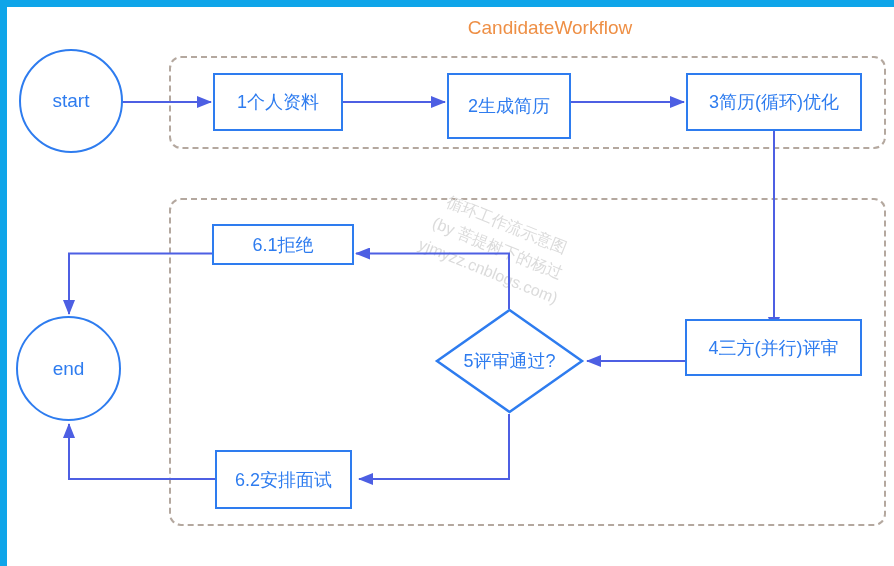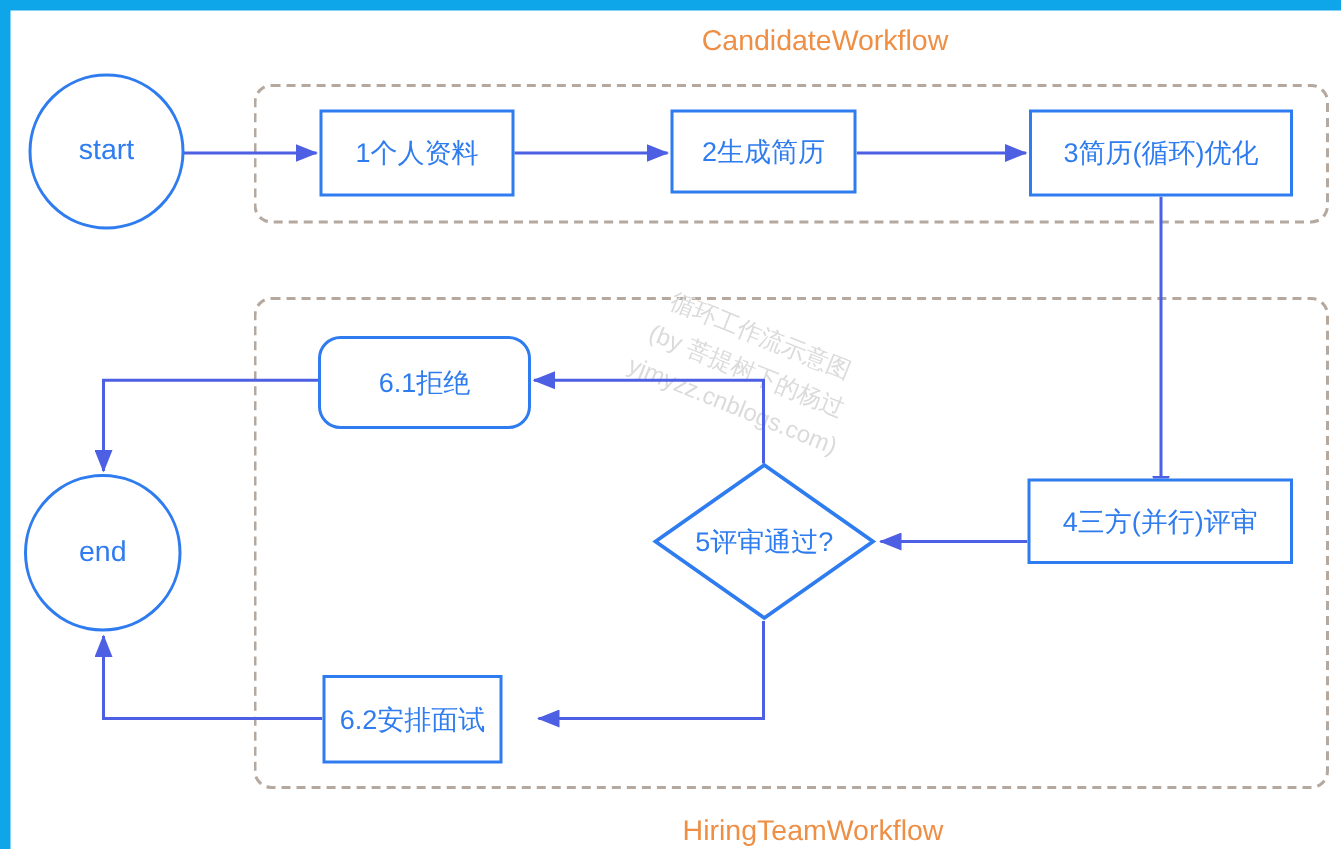--- a/index.html
+++ b/index.html
@@ -38,39 +38,38 @@
   .node{
     position:absolute;display:flex;align-items:center;justify-content:center;
     color:var(--node-text);font-size:18px;background:#fff;z-index:4;
     box-sizing:border-box;white-space:nowrap;
   }
   .node-rect{border:2px solid var(--node-stroke);}
   .node-circle{border:2px solid var(--node-stroke);border-radius:50%;font-size:19px;}
   .n-start{left:12px;top:42px;width:104px;height:104px;}
   .n-end{left:9px;top:309px;width:105px;height:105px;}
   .n-step1{left:206px;top:66px;width:130px;height:58px;}
-  .n-step2{left:440px;top:66px;width:124px;height:56px;}
+  .n-step2{left:440px;top:66px;width:124px;height:66px;}
   .n-step3{left:679px;top:66px;width:176px;height:58px;text-align:right;}
   .n-step4{left:678px;top:312px;width:177px;height:57px;}
-  .n-61{left:205px;top:217px;width:142px;height:62px;border-radius:15px;}
-  .n-62{left:208px;top:443px;width:120px;height:59px;}
+  .n-61{left:205px;top:217px;width:142px;height:41px;}
+  .n-62{left:208px;top:443px;width:137px;height:59px;}
   .n-decision{left:427px;top:301px;width:151px;height:106px;border:none;background:transparent;z-index:4;}
   .n-decision svg{position:absolute;left:0;top:0;}
   .n-decision .dlabel{position:relative;z-index:1;font-size:18px;color:var(--node-text);}
 </style>
 </head>
 <body>
 
 <div class="canvas">
 
   <div class="group group-candidate"></div>
   <div class="group group-hiring"></div>
 
   <div class="flow-title title-top">CandidateWorkflow</div>
-  <div class="flow-title title-bottom">HiringTeamWorkflow</div>
 
   <div class="watermark">
     <div>循环工作流示意图</div>
     <div>(by 菩提树下的杨过</div>
     <div>yjmyzz.cnblogs.com)</div>
   </div>
 
   <svg class="edges" width="892" height="564">
     <defs>
       <marker id="arr" markerUnits="userSpaceOnUse" markerWidth="15" markerHeight="12" viewBox="0 0 15 12" refX="14" refY="6" orient="auto">

